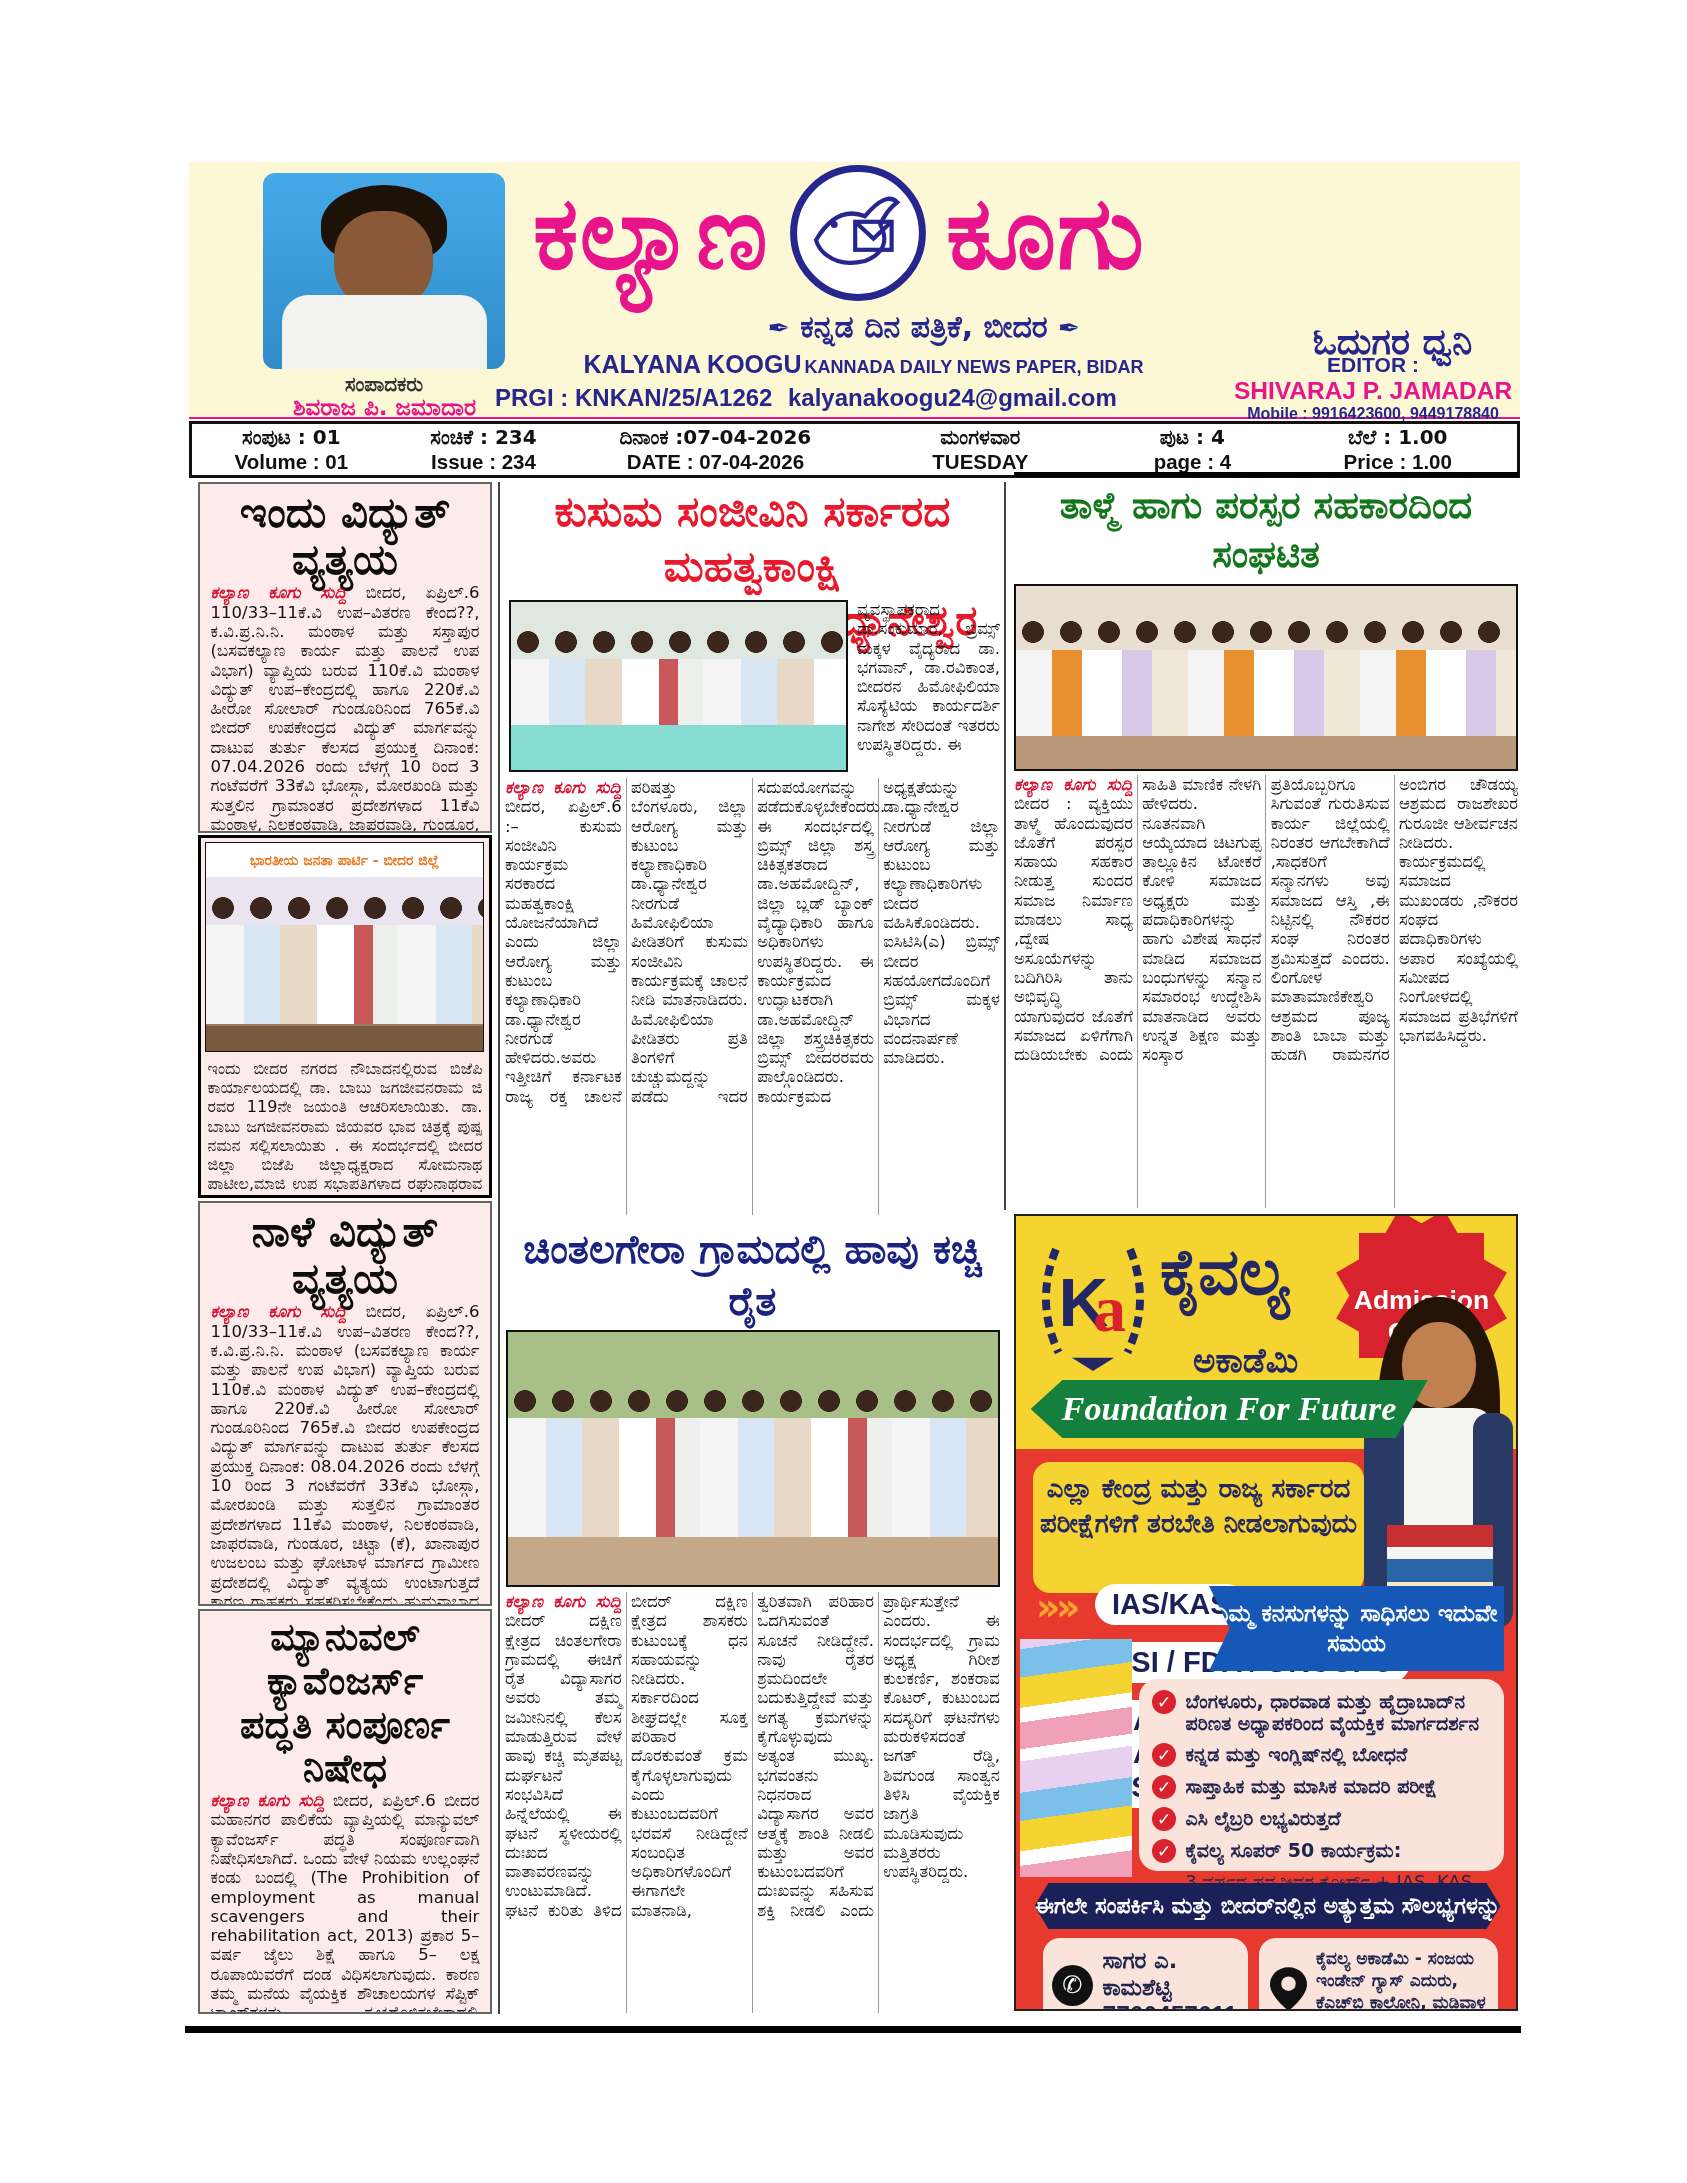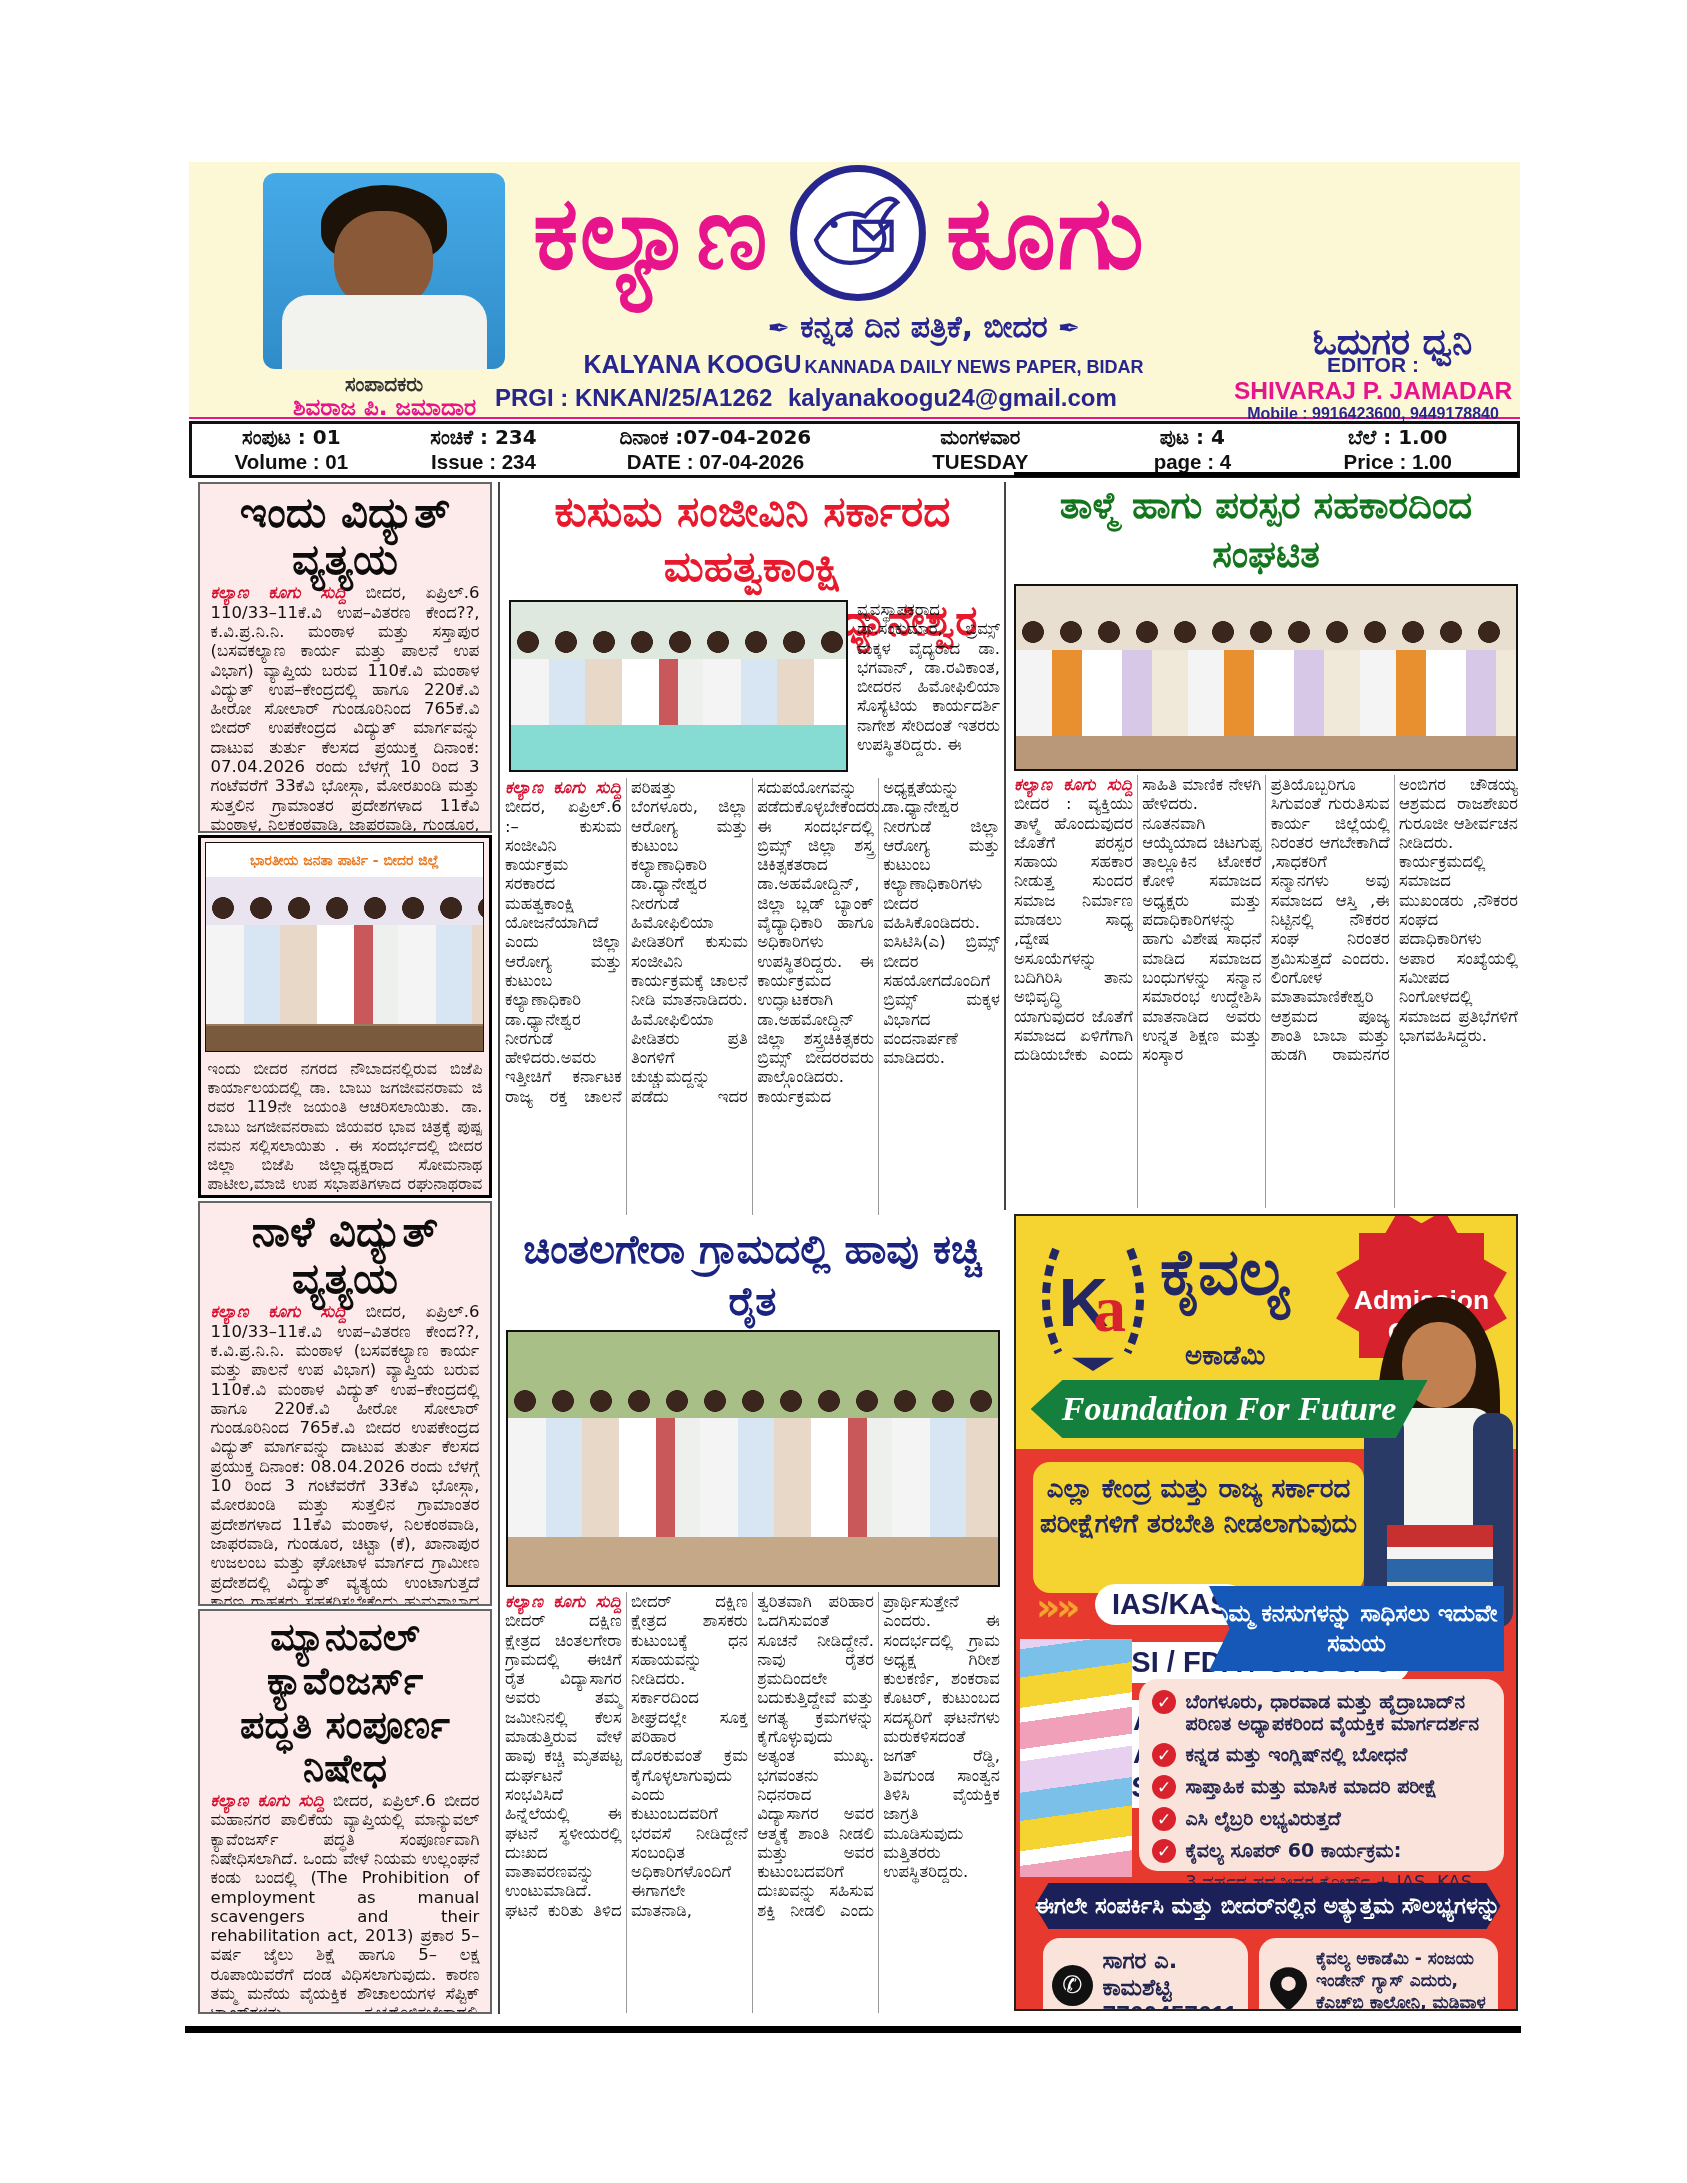--- a/index.html
+++ b/index.html
@@ -67,21 +67,21 @@
   .ph-torso.orange{background:repeating-linear-gradient(90deg,#f4f4f4 0 36px,#e89030 36px 66px,#ffffff 66px 106px,#d8c8e8 106px 136px,#f0e8d8 136px 172px);}
   .photo-frame{left:198px;border:3.3px solid #000;background:#fdeaea;box-sizing:border-box;overflow:hidden;}
   .bjp-banner{position:absolute;left:0;right:0;top:0;height:34px;background:#ffffff;color:#e87820;font-weight:bold;
               font-size:14px;text-align:center;line-height:34px;}
   .caption-txt{position:absolute;left:6.6px;right:6.6px;font-size:16px;line-height:1.2;text-align:justify;color:#101010;}
 
   
   .ad{left:1014px;top:1214px;width:504px;height:797px;border:2.6px solid #222;box-sizing:border-box;background:#e8392f;overflow:hidden;}
   .ad-yellow{position:absolute;left:0;top:0;right:0;height:233px;background:#f5d431;}
   .ad-name{position:absolute;left:144px;top:18.5px;font-size:64px;font-weight:bold;color:#232864;}
-  .ad-name2{position:absolute;left:169px;top:124px;font-size:26px;font-weight:bold;color:#232864;}
+  .ad-name2{position:absolute;left:177px;top:124px;font-size:34px;font-weight:bold;color:#232864;}
   .ad-banner{position:absolute;left:14.6px;top:164px;width:397px;height:58px;background:#15803d;
              clip-path:polygon(0 50%,8% 0,100% 0,92% 100%,8% 100%);
              color:#fff;font-family:"Liberation Serif",serif;font-style:italic;font-weight:bold;font-size:34px;
              text-align:center;line-height:58px;}
   .badge{position:absolute;left:331px;top:5.3px;width:149px;height:149px;}
   .badge .star,.badge .star2,.badge .star3{position:absolute;left:12px;top:12px;width:125px;height:125px;background:#d8232e;}
   .badge .star2{transform:rotate(30deg);} .badge .star3{transform:rotate(60deg);}
   .badge .btxt{position:absolute;left:0;top:38px;width:100%;text-align:center;color:#fff;font-weight:bold;
                font-family:"Liberation Sans",sans-serif;font-size:26.5px;line-height:1.2;margin-top:26px;}
   .ad-girl{position:absolute;right:2.6px;top:81px;width:149px;height:331px;}
@@ -327,21 +327,21 @@
       <div class="chk-item">
         <span class="chk-ico">✓</span>
         <span>ಸಾಪ್ತಾಹಿಕ ಮತ್ತು ಮಾಸಿಕ ಮಾದರಿ ಪರೀಕ್ಷೆ</span>
       </div>
       <div class="chk-item">
         <span class="chk-ico">✓</span>
         <span>ಎಸಿ ಲೈಬ್ರರಿ ಲಭ್ಯವಿರುತ್ತದೆ</span>
       </div>
       <div class="chk-item">
         <span class="chk-ico">✓</span>
-        <span>ಕೈವಲ್ಯ ಸೂಪರ್ 60 ಕಾರ್ಯಕ್ರಮ:</span>
+        <span>ಕೈವಲ್ಯ ಸೂಪರ್ 50 ಕಾರ್ಯಕ್ರಮ:</span>
       </div>
       <div class="chk-note">3 ವರ್ಷದ ಪದವೀಧರ ಕೋರ್ಸ್ + IAS, KAS, PSI, ಬ್ಯಾಂಕಿಂಗ್, SSC, ರೈಲ್ವೆಗಳಿಗೆ ತರಬೇತಿ</div>
     </div>
 
     <div class="ad-contactbar">ಈಗಲೇ ಸಂಪರ್ಕಿಸಿ ಮತ್ತು ಬೀದರ್‌ನಲ್ಲಿನ ಅತ್ಯುತ್ತಮ ಸೌಲಭ್ಯಗಳನ್ನು ಪಡೆಯಿರಿ</div>
 
     <div class="ad-contact" style="left:26.5px;width:205px;height:124px;padding-left:60px;">
       <div class="cicon">✆</div>
       <div class="cname">ಸಾಗರ ಎ. ಕಾಮಶೆಟ್ಟಿ</div>
       <div class="cphone">7760457611</div>

